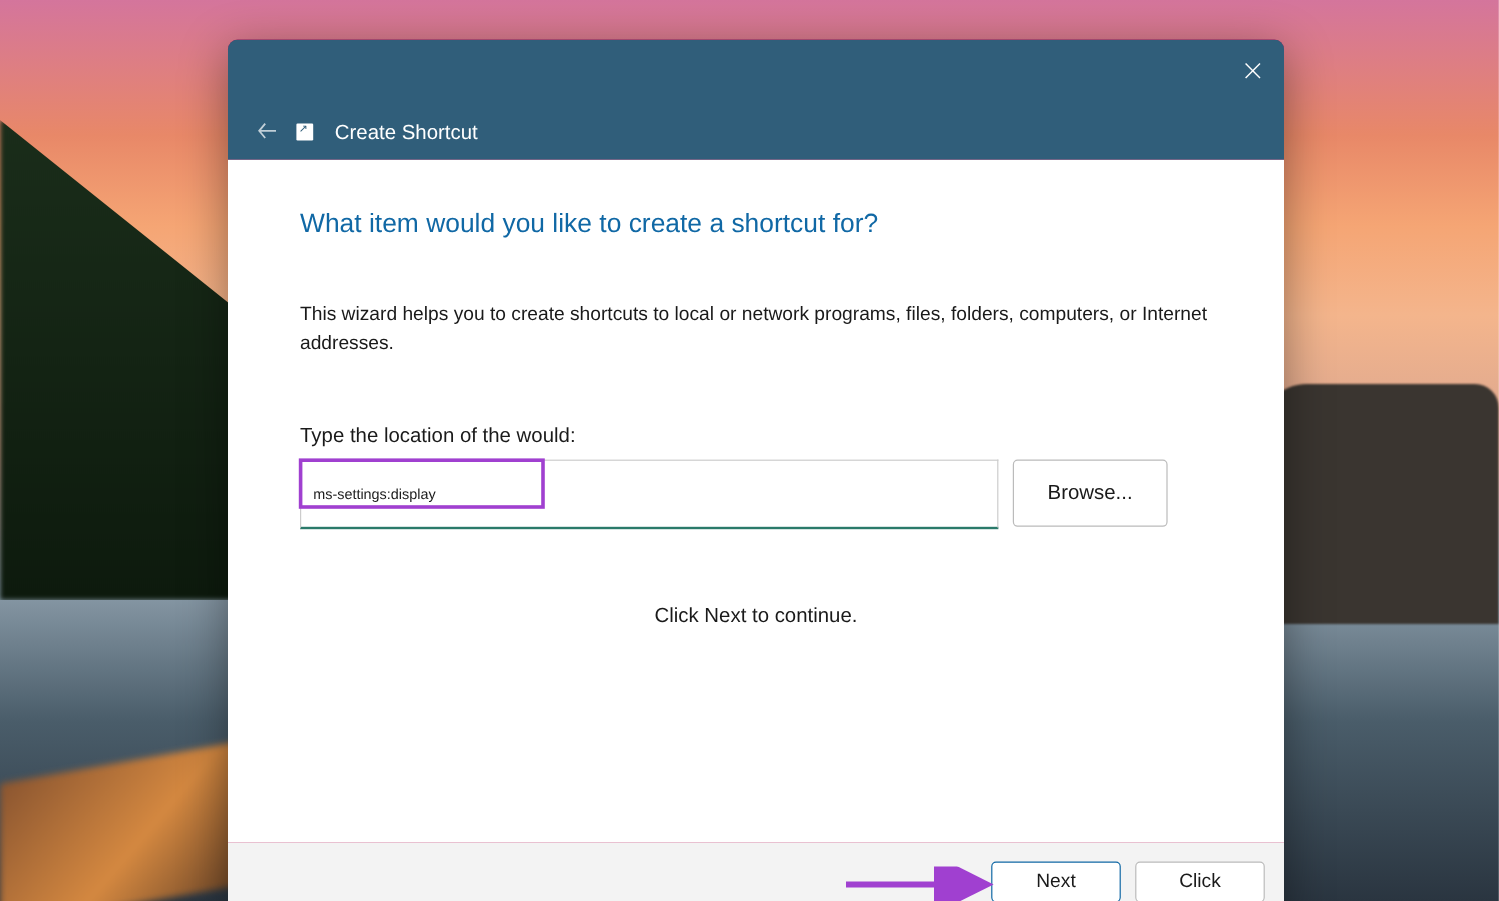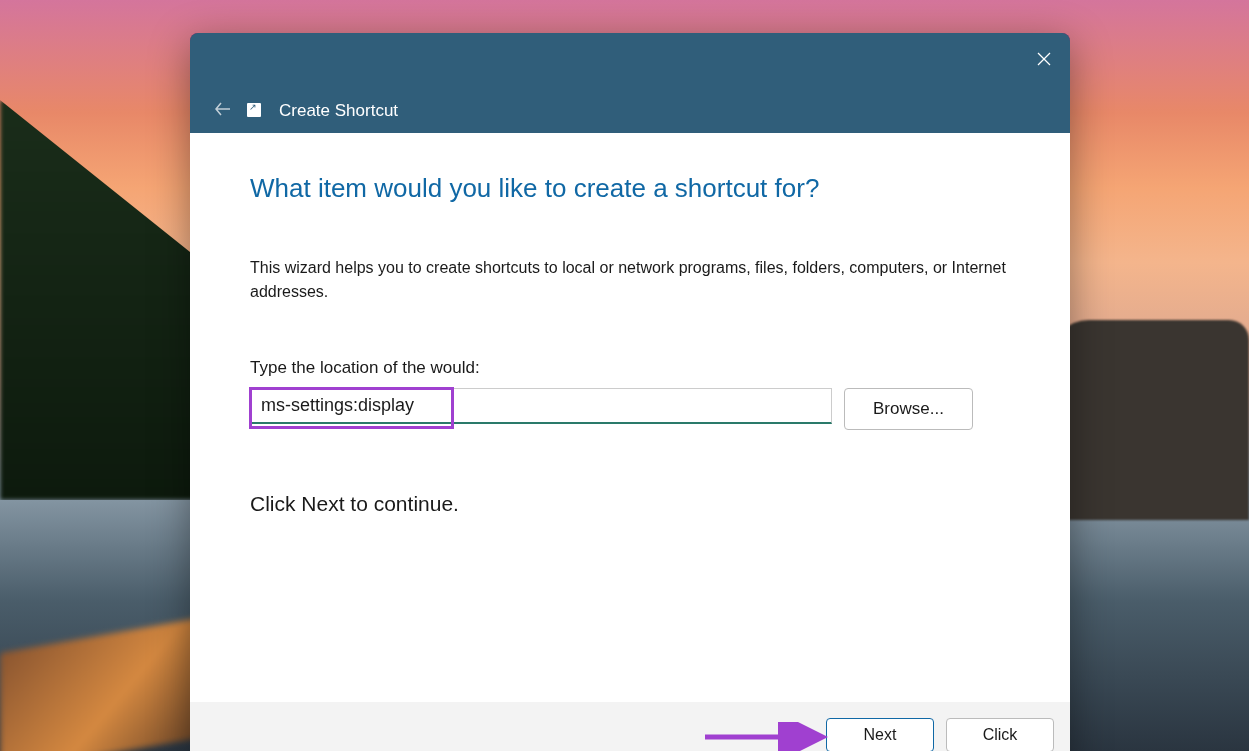--- a/index.html
+++ b/index.html
@@ -129,21 +129,21 @@
       font-size: 17px;
       font-weight: 400;
     }
     .content {
       flex: 1;
       padding: 40px 60px 20px 60px;
       background: #ffffff;
     }
     .heading {
       color: #1068a5;
-      font-size: 26px;
+      font-size: 22px;
       font-weight: 400;
       margin-bottom: 52px;
     }
     .description {
       color: #1a1a1a;
       font-size: 16px;
       line-height: 1.5;
       margin-bottom: 54px;
       max-width: 760px;
     }
@@ -156,51 +156,52 @@
       display: flex;
       gap: 12px;
       margin-bottom: 62px;
     }
     .input-wrapper {
       position: relative;
       flex: 0 0 582px;
     }
     .location-input {
       width: 100%;
-      height: 36px;
+      height: 58px;
       border: 1px solid #cccccc;
       border-bottom: 2px solid #2a7a6a;
       background: #ffffff;
       padding: 0 10px;
-      font-size: 18px;
+      font-size: 12px;
       color: #1a1a1a;
       outline: none;
     }
     .highlight-box {
       position: absolute;
       left: -1px;
       top: -1px;
       width: 205px;
       height: 42px;
       border: 3px solid #a040d0;
       pointer-events: none;
     }
     .browse-btn {
-      height: 42px;
+      height: 56px;
       padding: 0 28px;
       background: #ffffff;
       border: 1px solid #bbbbbb;
       border-radius: 4px;
       font-size: 17px;
       color: #1a1a1a;
       cursor: pointer;
     }
     .continue-text {
       color: #1a1a1a;
-      font-size: 21px;
+      font-size: 17px;
+      text-align: center;
     }
     .footer {
       height: 66px;
       background: #f3f3f3;
       display: flex;
       align-items: center;
       justify-content: flex-end;
       padding: 0 16px;
       gap: 12px;
       position: relative;

